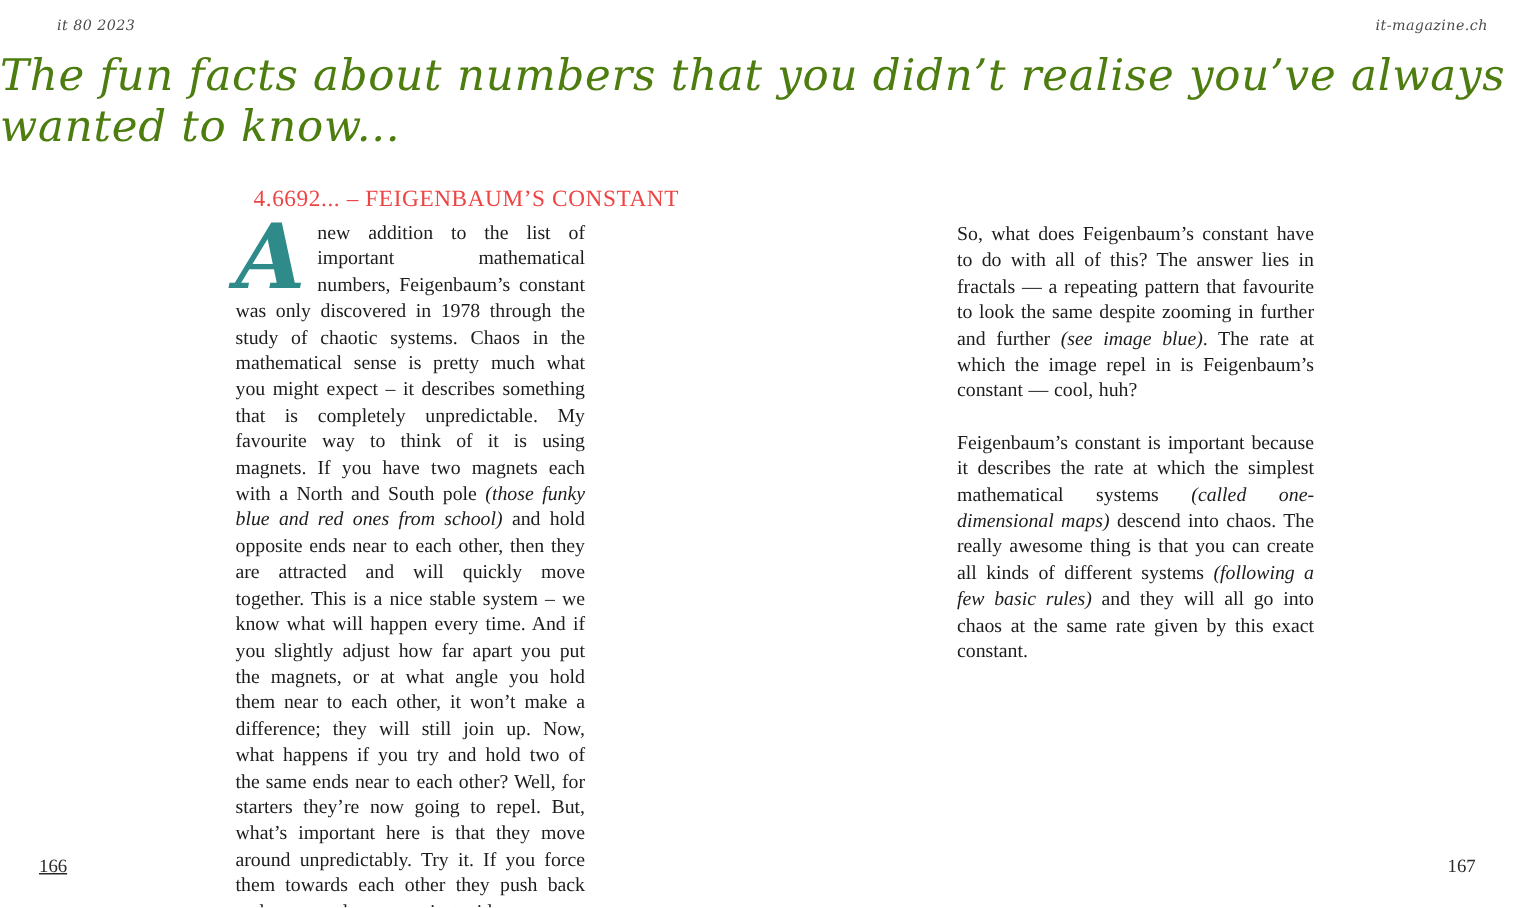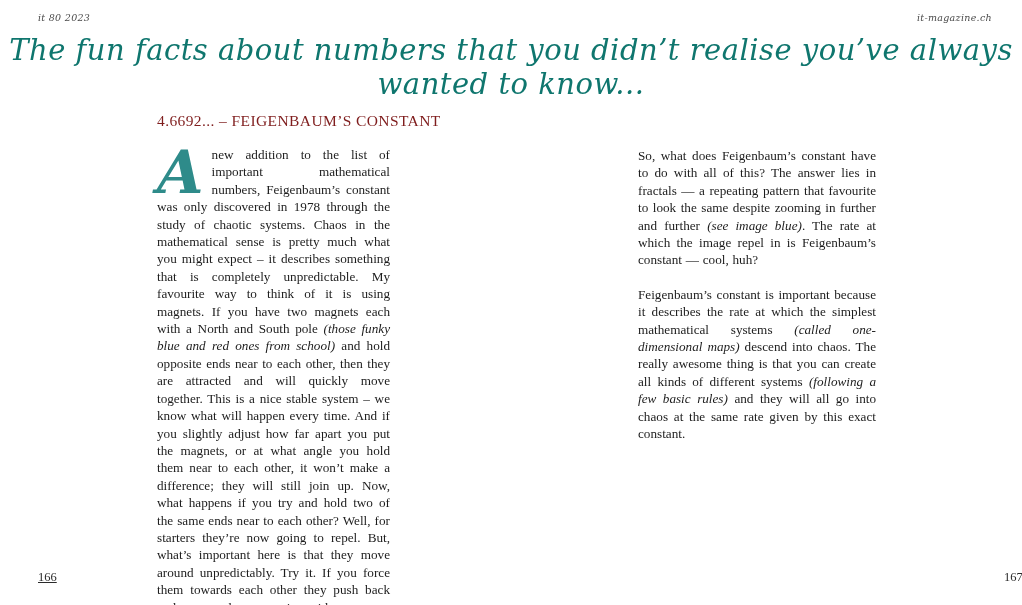--- a/index.html
+++ b/index.html
@@ -25,39 +25,39 @@
     color: #4a4a4a;
     letter-spacing: 0.3px;
   }
   .folio-left  { left: 38px;  top: 12px; }
   .folio-right { left: 917px; top: 12px; }
   .script-title {
     position: absolute;
     top: 33px;
     left: 0;
     width: 100%;
-    text-align: center;
+    text-align: left;
     font-family: "DejaVu Serif", serif;
     font-style: italic;
     font-weight: 400;
     font-size: 29px;
     letter-spacing: 0.5px;
-    color: #0f766e;
+    color: #4d7c0f;
     margin: 0;
   }
   .section-heading {
     position: absolute;
     left: 157px;
     top: 112px;
-    margin: 0;
+    margin: 12px;
     font-family: "Liberation Serif", serif;
     font-weight: 400;
     font-size: 15.5px;
     letter-spacing: 0.4px;
-    color: #7f1d1d;
+    color: #ef4444;
   }
   .col {
     position: absolute;
     text-align: justify;
     font-size: 13.2px;
     line-height: 17.4px;
     word-spacing: 0.5px;
   }
   .col p { margin: 0 0 17px 0; }
   .col-left  { left: 157px; top: 146px; width: 233px; }
@@ -71,22 +71,22 @@
     line-height: 48px;
     padding: 2px 8px 0 0;
     color: #2e8b8a;
   }
   .em { font-style: italic; }
   .page-number {
     position: absolute;
     font-size: 12.5px;
     color: #2a2a2a;
   }
-  .page-number-left  { left: 38px;  top: 570px; text-decoration: underline; }
-  .page-number-right { left: 1004px; top: 570px; }
+  .page-number-left  { left: 26px;  top: 570px; text-decoration: underline; }
+  .page-number-right { left: 965px; top: 570px; }
 </style>
 </head>
 <body>
 
 <div class="spread">
 
   <span class="folio folio-left">it 80 2023</span>
 
   <span class="folio folio-right">it-magazine.ch</span>
 

